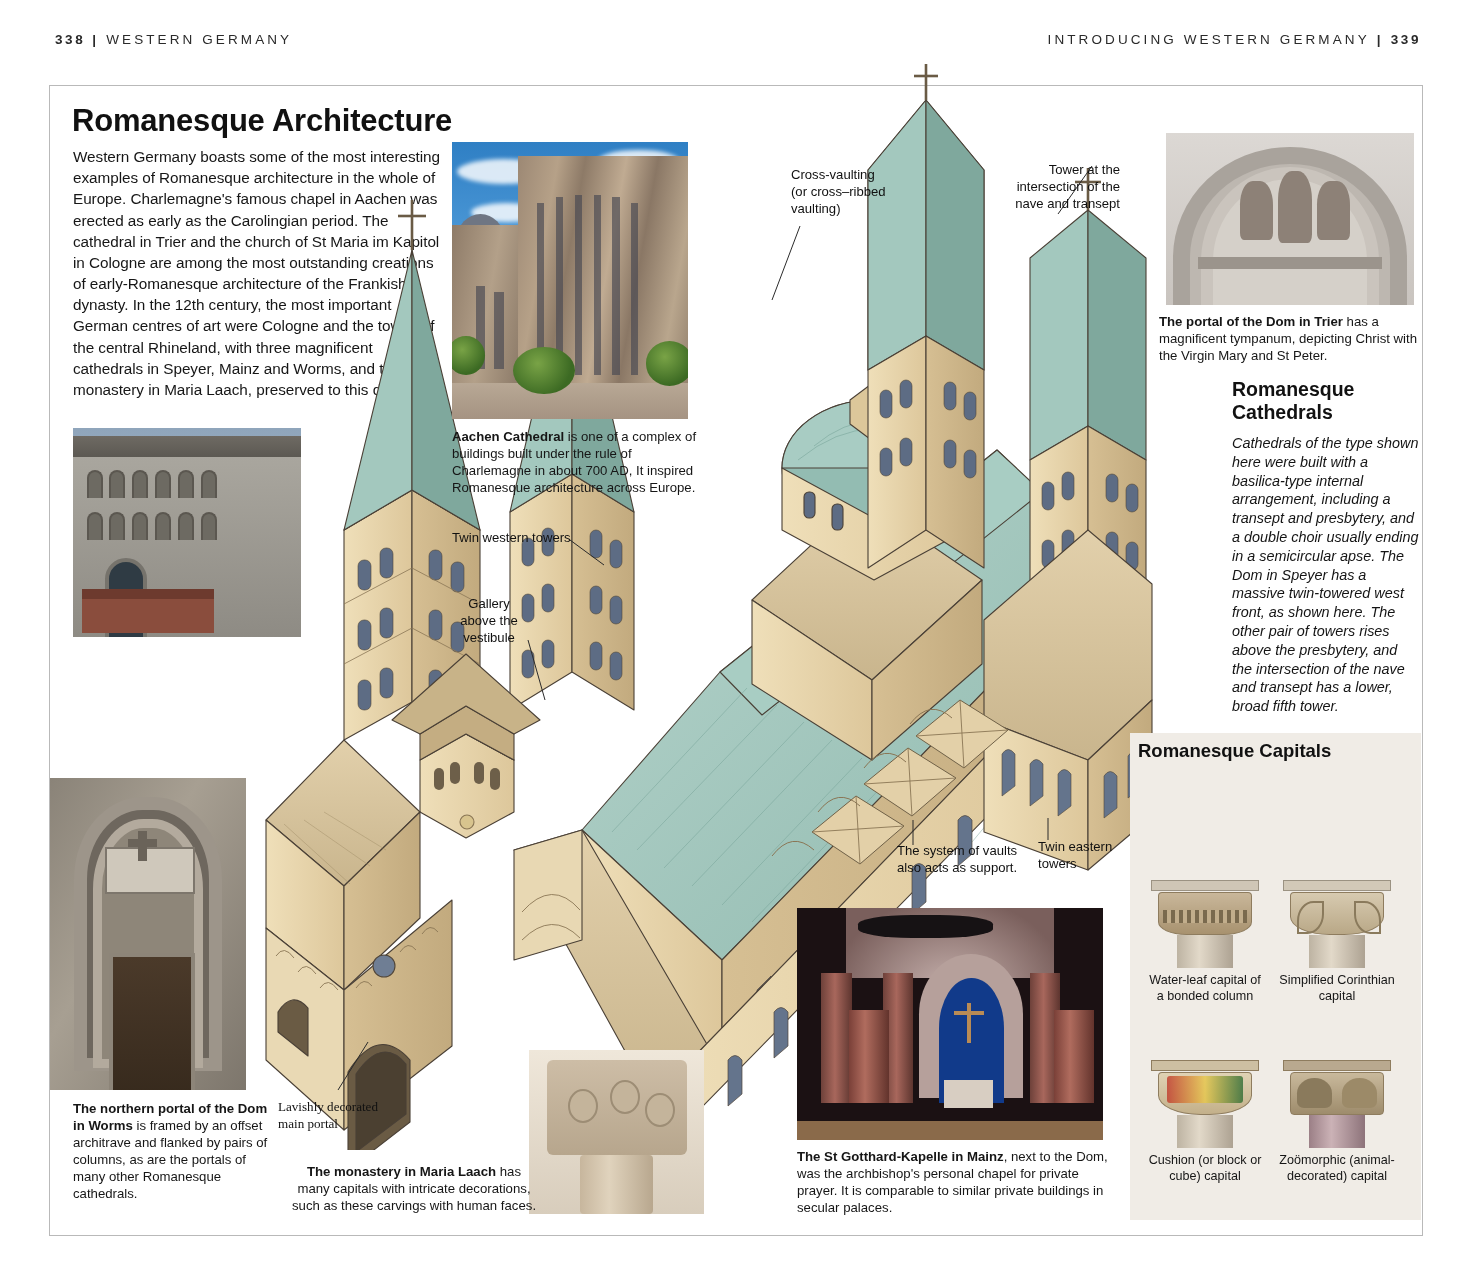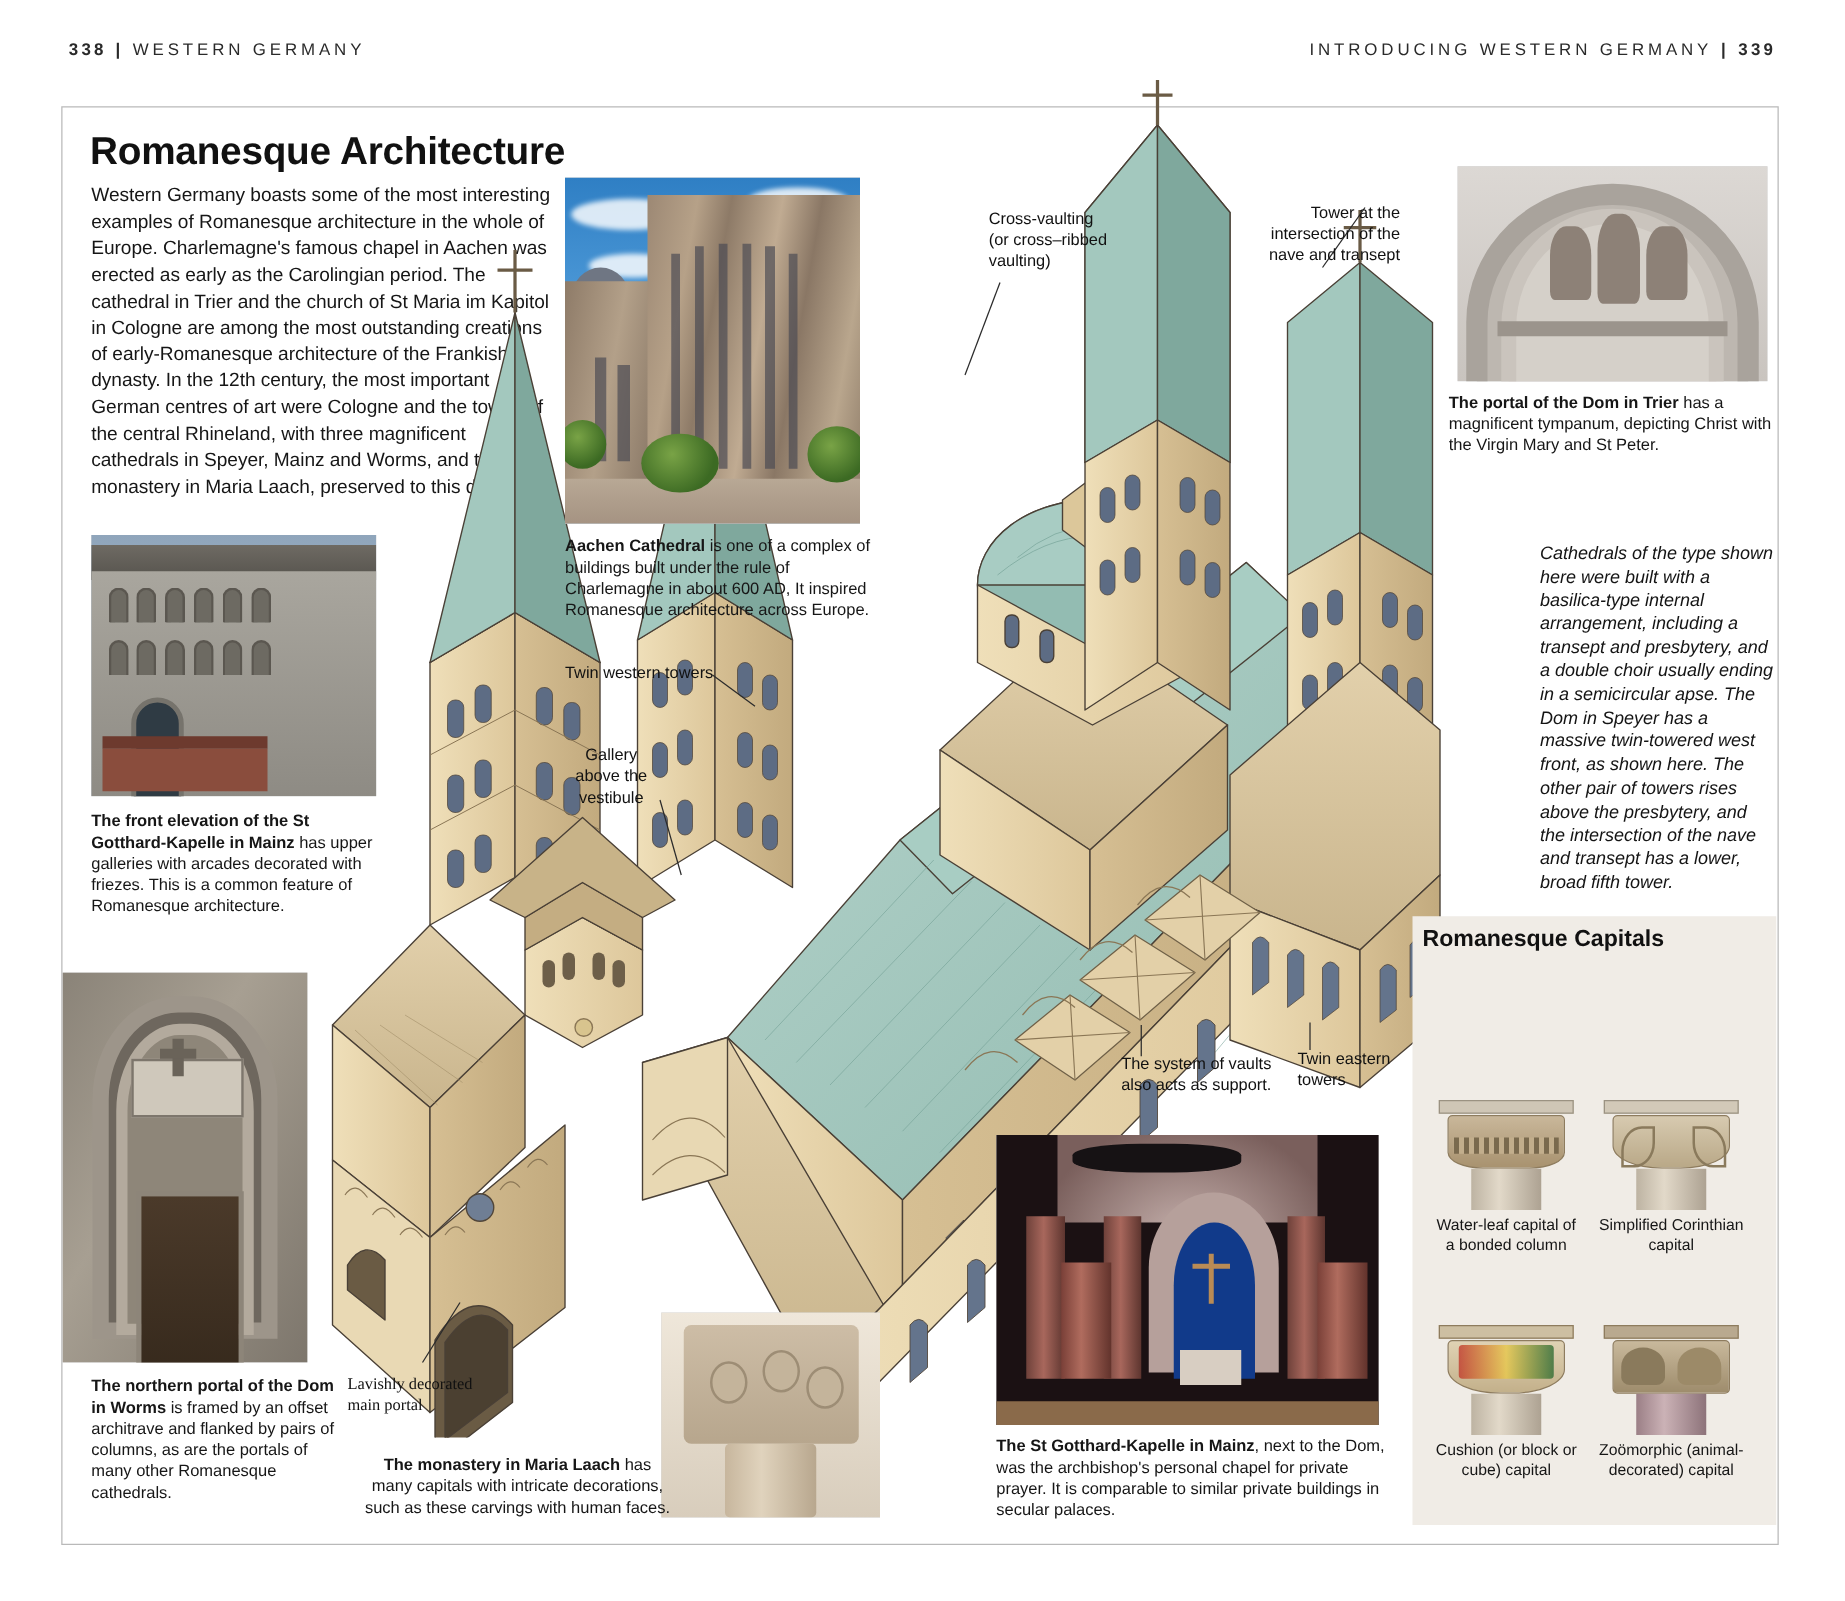--- a/index.html
+++ b/index.html
@@ -508,21 +508,21 @@
     <div class="wstrip" style="left:68%;top:20%;width:3%;height:64%;"></div>
     <div class="wstrip" style="left:76%;top:22%;width:3%;height:62%;"></div>
     <div class="wstrip" style="left:10%;top:52%;width:4%;height:30%;"></div>
     <div class="wstrip" style="left:18%;top:54%;width:4%;height:28%;"></div>
     <div class="aachen-ground"></div>
     <div class="aachen-tree" style="left:26%;top:74%;width:26%;height:17%;"></div>
     <div class="aachen-tree" style="left:82%;top:72%;width:20%;height:16%;"></div>
     <div class="aachen-tree" style="left:-2%;top:70%;width:16%;height:14%;"></div>
   </div>
   <div class="cap cap-aachen">
-    <b>Aachen Cathedral</b><span> is one of a complex of buildings built under the rule of Charlemagne in about 600 AD, It inspired Romanesque architecture across Europe.</span>
+    <b>Aachen Cathedral</b><span> is one of a complex of buildings built under the rule of Charlemagne in about 700 AD, It inspired Romanesque architecture across Europe.</span>
   </div>
 
   <div class="photo ph-mainz">
     <div class="mz-sky"></div>
     <div class="mz-roof"></div>
     <div class="mz-wall"></div>
     <div class="mz-arc" style="left:6%;top:20%;"></div>
     <div class="mz-arc" style="left:16%;top:20%;"></div>
     <div class="mz-arc" style="left:26%;top:20%;"></div>
     <div class="mz-arc" style="left:36%;top:20%;"></div>
@@ -531,23 +531,20 @@
     <div class="mz-arc" style="left:6%;top:40%;"></div>
     <div class="mz-arc" style="left:16%;top:40%;"></div>
     <div class="mz-arc" style="left:26%;top:40%;"></div>
     <div class="mz-arc" style="left:36%;top:40%;"></div>
     <div class="mz-arc" style="left:46%;top:40%;"></div>
     <div class="mz-arc" style="left:56%;top:40%;"></div>
     <div class="mz-door"></div>
     <div class="mz-awn2"></div>
     <div class="mz-awn"></div>
   </div>
-  <div class="cap cap-mainz">
-    <b>The front elevation of the St Gotthard-Kapelle in Mainz</b><span> has upper galleries with arcades decorated with friezes. This is a common feature of Romanesque architecture.</span>
-  </div>
 
   <div class="photo ph-worms">
     <div class="wo-bg"></div>
     <div class="wo-arch"></div>
     <div class="wo-arch2"></div>
     <div class="wo-plaque"></div>
     <div class="wo-cross"></div>
     <div class="wo-door"></div>
   </div>
   <div class="cap cap-worms">
@@ -593,20 +590,21 @@
     <div class="tr-arch2"></div>
     <div class="tr-fig" style="left:30%;top:28%;width:13%;height:34%;"></div>
     <div class="tr-fig" style="left:45%;top:22%;width:14%;height:42%;"></div>
     <div class="tr-fig" style="left:61%;top:28%;width:13%;height:34%;"></div>
     <div class="tr-lintel"></div>
   </div>
   <div class="cap cap-trier">
     <b>The portal of the Dom in Trier</b><span> has a magnificent tympanum, depicting Christ with the Virgin Mary and St Peter.</span>
   </div>
 
+  <div class="rc-title">Romanesque Cathedrals</div>
   <div class="rc-body">Cathedrals of the type shown here were built with a basilica-type internal arrangement, including a transept and presbytery, and a double choir usually ending in a semicircular apse. The Dom in Speyer has a massive twin-towered west front, as shown here. The other pair of towers rises above the presbytery, and the intersection of the nave and transept has a lower, broad fifth tower.</div>
 
   <div class="panel"></div>
   <div class="panel-title">Romanesque Capitals</div>
 
   <div class="capfig cpA">
     <div class="art">
       <div class="cs-abacus"></div>
       <div class="cs-bell" style="background:linear-gradient(#c9b79a,#a8926f);border-radius:4px 4px 30% 30%;border:1px solid #8e7c5e;box-sizing:border-box"></div>
       <div style="position:absolute;left:14%;top:36%;width:72%;height:14%;background:repeating-linear-gradient(90deg,#7a6a4e 0 4px,#c2ae8c 4px 8px)"></div>

